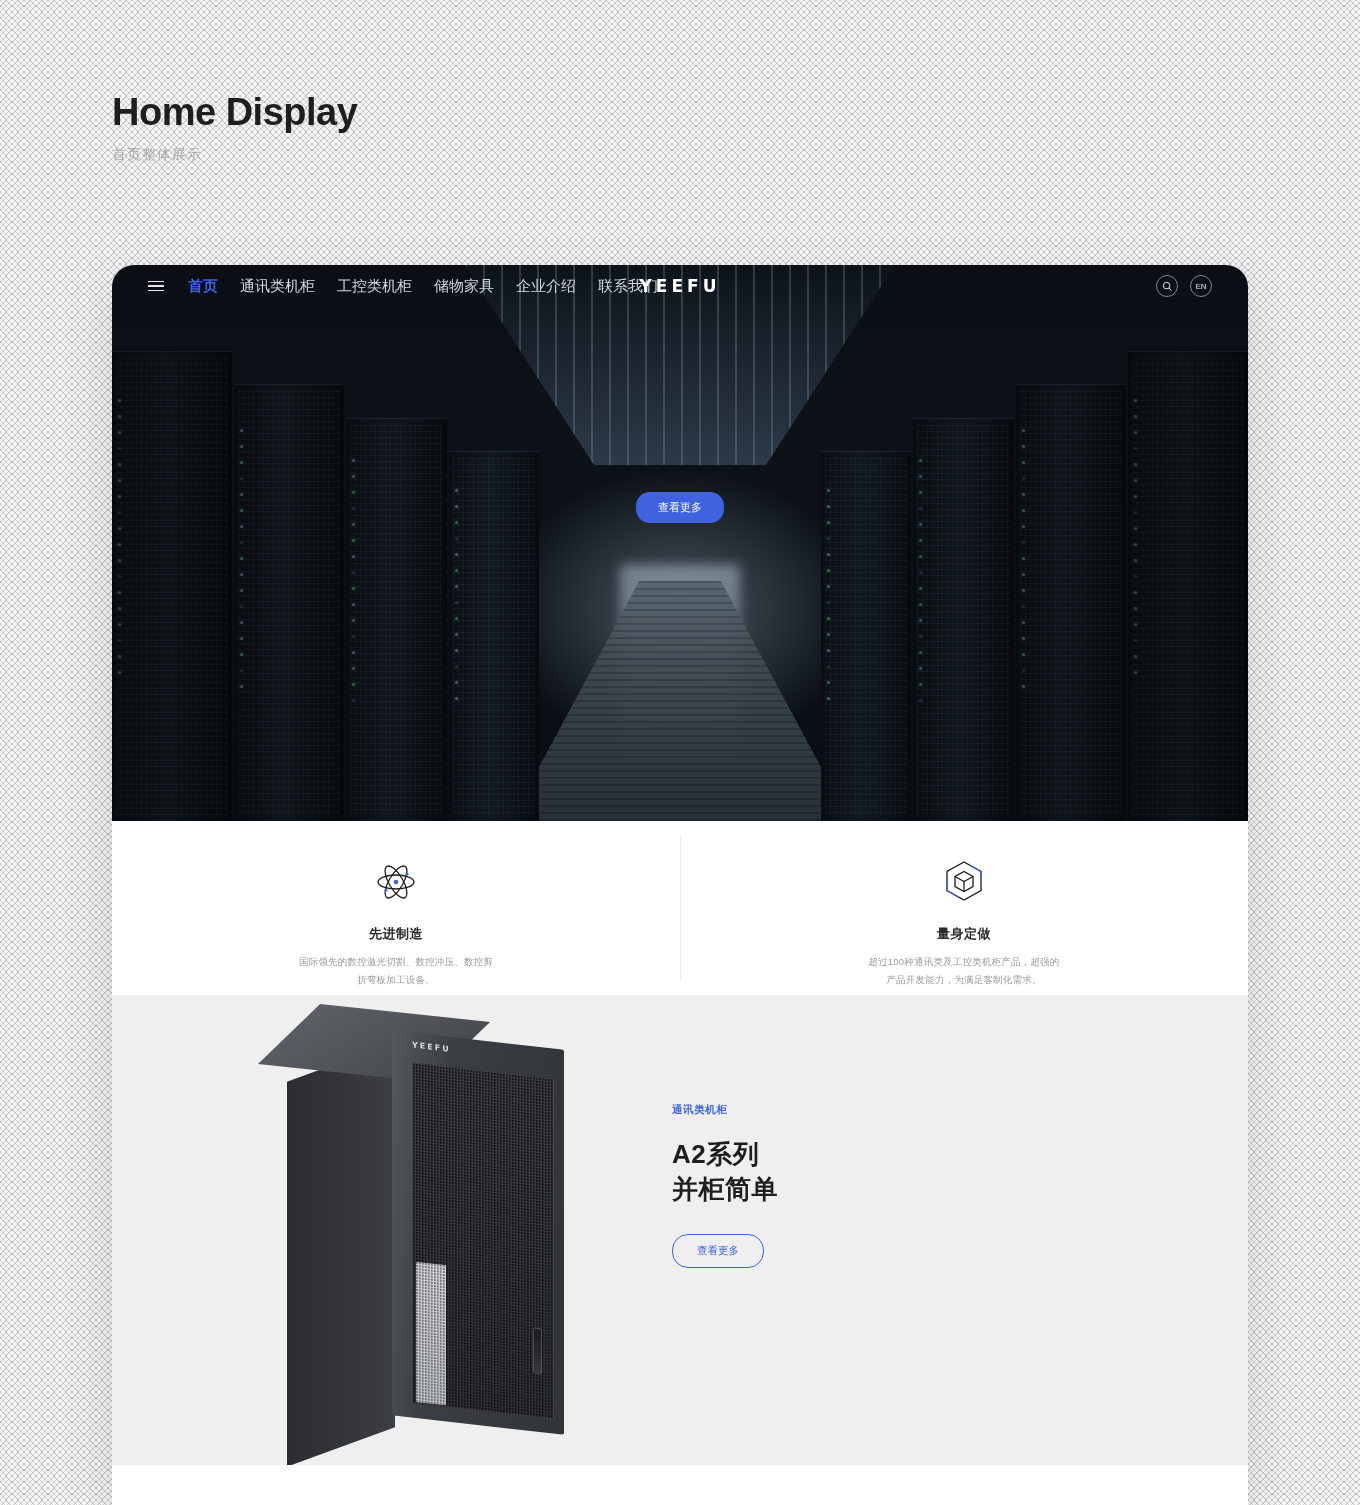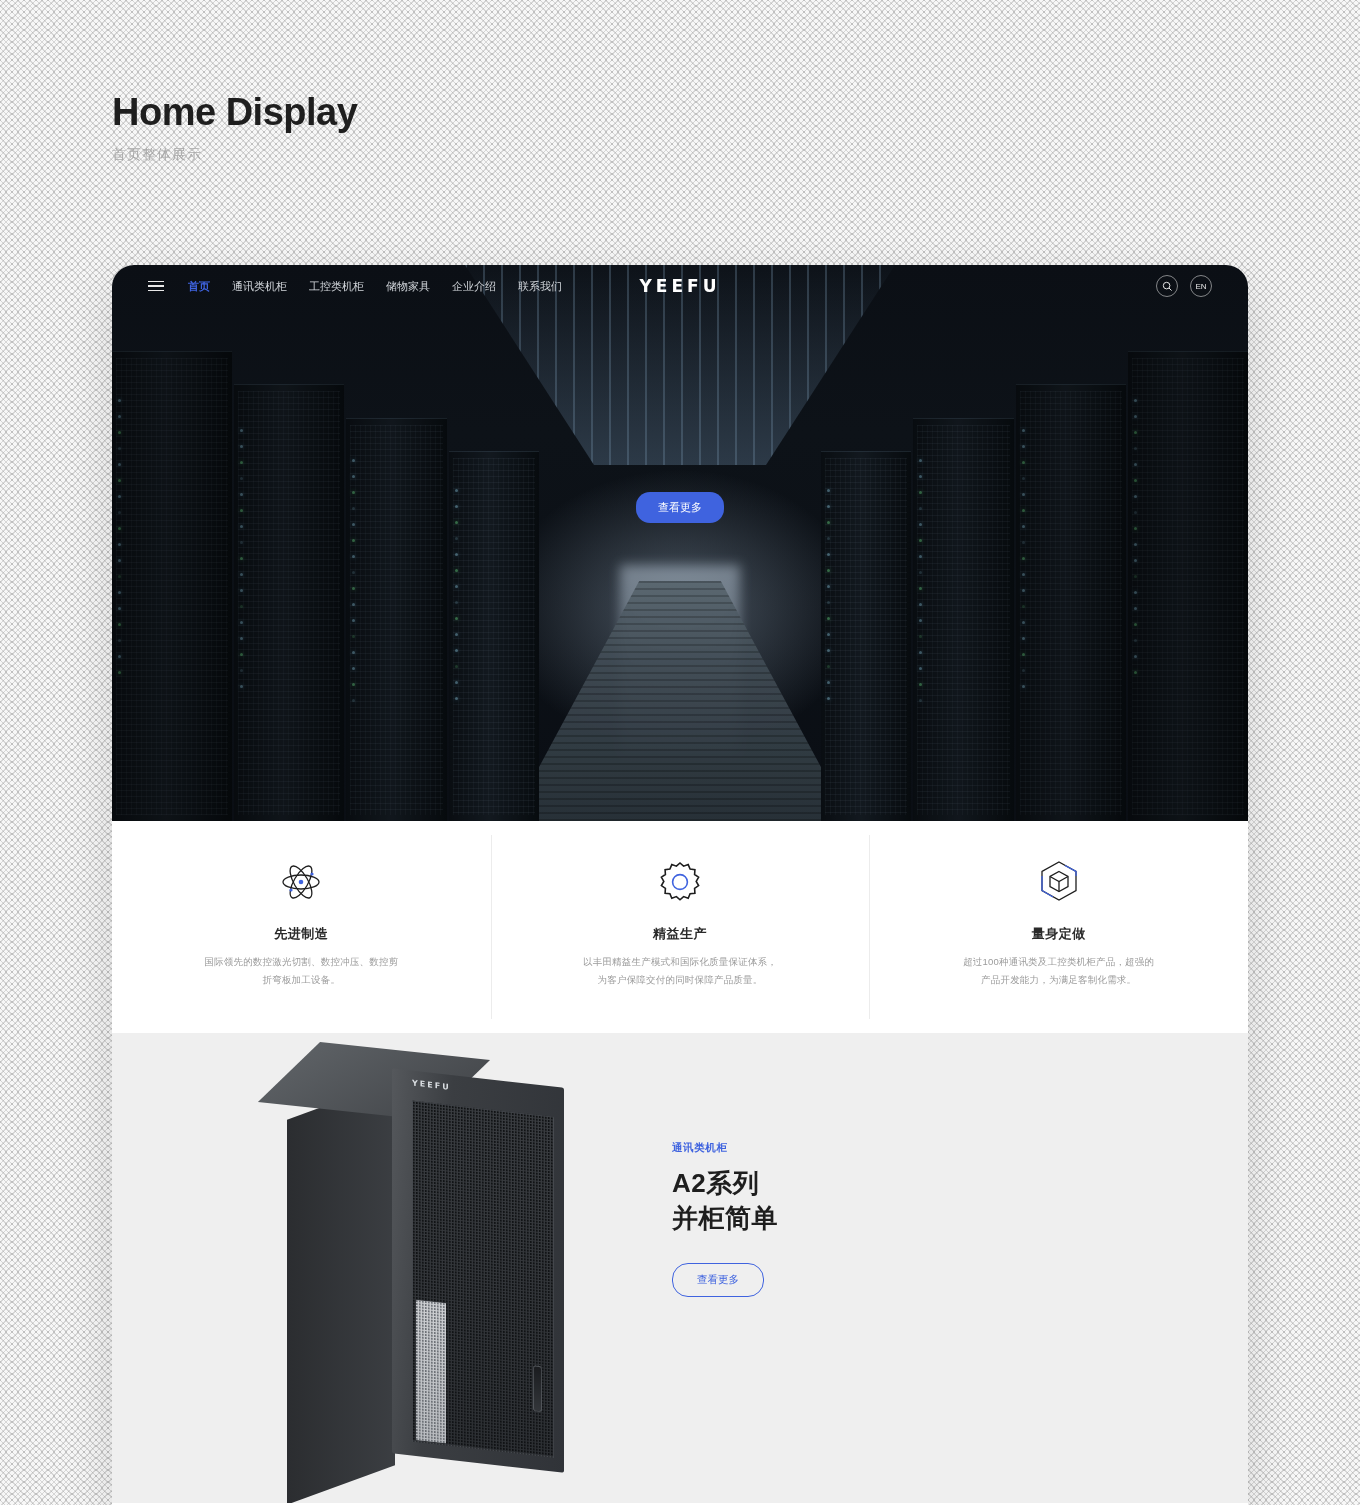--- a/index.html
+++ b/index.html
@@ -103,21 +103,21 @@
   
   .nav {
     position: absolute; left: 0; right: 0; top: 0; height: 42px;
     display: flex; align-items: center; z-index: 12;
     padding: 0 36px;
   }
   .burger { width: 16px; margin-right: 24px; cursor: pointer; }
   .burger i { display: block; height: 1.5px; background: #e8e8e8; margin: 3px 0; }
   .nav ul { list-style: none; display: flex; gap: 22px; align-items: center; }
   .nav li {
-    font-size: 11px; color: #d2d6db; cursor: pointer; white-space: nowrap;
+    font-size: 15px; color: #d2d6db; cursor: pointer; white-space: nowrap;
     font-family: "DejaVu Sans", sans-serif;
   }
   .nav li.active { color: #3f63df; font-weight: 700; }
   .brand {
     position: absolute; left: 50%; top: 50%; transform: translate(-50%,-50%);
     font-size: 17px; letter-spacing: 4px; color: #fff; font-weight: 700;
     font-family: "DejaVu Sans", sans-serif;
   }
   .nav .right { margin-left: auto; display: flex; gap: 12px; align-items: center; }
   .circ {
@@ -150,21 +150,21 @@
   .pager { display: flex; align-items: center; gap: 13px; }
   .pager .num { color: #3f63df; font-size: 11px; font-weight: 700; margin-right: 5px;
                 font-family: "DejaVu Sans", sans-serif; }
   .pager .dot { width: 4px; height: 4px; border-radius: 50%; background: #9aa0a8; cursor: pointer; }
   .copyright {
     margin-left: auto; color: #b9bec4; font-size: 9px; letter-spacing: .2px;
     font-family: "DejaVu Sans", sans-serif;
   }
 
   
-  .cards { display: flex; height: 212px; background: #fff; }
+  .cards { display: flex; height: 174px; background: #fff; }
   .card {
     flex: 1; position: relative; text-align: center;
     padding-top: 34px; cursor: pointer;
   }
   .card + .card::before {
     content: ""; position: absolute; left: 0; top: 14px; bottom: 14px;
     width: 1px; background: #ececec;
   }
   .card.active { background: #3f63df; }
   .card.active + .card::before { display: none; }
@@ -231,21 +231,21 @@
     background: linear-gradient(180deg, #1a1c1f, #33363a);
     border: 1px solid rgba(160,165,172,.3);
   }
 
   .prod-text { padding-top: 108px; width: 340px; }
   .prod-tag {
     color: #3f63df; font-size: 10.5px; font-weight: 700; letter-spacing: .6px;
   }
   .prod-title {
     font-size: 26px; font-weight: 700; color: #1e1e1e; line-height: 1.33;
-    margin-top: 11px; letter-spacing: .5px;
+    margin-top: 20px; letter-spacing: .5px;
   }
   .prod-desc {
     font-size: 10.5px; color: #9b9b9b; line-height: 2.05; margin-top: 26px;
     letter-spacing: .2px;
   }
   .prod-btn {
     display: inline-block; margin-top: 28px;
     border: 1px solid #3f63df; color: #3f63df; background: transparent;
     font-size: 10.5px; padding: 9px 24px; border-radius: 16px; cursor: pointer;
     font-family: "Liberation Sans", sans-serif;
@@ -473,30 +473,20 @@
           <circle cx="25" cy="25" r="2.3" fill="#3f63df" stroke="none"></circle>
           <circle cx="36" cy="17" r="1.6" fill="#3f63df" stroke="none"></circle>
           <circle cx="15" cy="33" r="1.6" fill="#3f63df" stroke="none"></circle>
         </svg>
       </div>
       <h3>先进制造</h3>
       <p>国际领先的数控激光切割、数控冲压、数控剪折弯板加工设备。</p>
     </div>
 
 
-    <div class="card">
-      <div class="ico">
-        <svg width="50" height="50" viewBox="0 0 50 50" fill="none" stroke="#1e1e1e" stroke-width="1.6">
-          <path d="M25 6 l3.6 3.2 4.6-1.6 1.9 4.4 4.8 .6 -.3 4.9 4 2.7 -2.4 4.2 2.4 4.2 -4 2.7 .3 4.9 -4.8 .6 -1.9 4.4 -4.6-1.6 -3.6 3.2 -3.6-3.2 -4.6 1.6 -1.9-4.4 -4.8-.6 .3-4.9 -4-2.7 2.4-4.2 -2.4-4.2 4-2.7 -.3-4.9 4.8-.6 1.9-4.4 4.6 1.6 Z"></path>
-          <circle cx="25" cy="25" r="7.4" stroke="#3f63df" stroke-width="1.6"></circle>
-        </svg>
-      </div>
-      <h3>精益生产</h3>
-      <p>以丰田精益生产模式和国际化质量保证体系，为客户保障交付的同时保障产品质量。</p>
-    </div>
 
     <div class="card">
       <div class="ico">
         <svg width="50" height="50" viewBox="0 0 50 50" fill="none" stroke="#1e1e1e" stroke-width="1.3">
           <path d="M25 5 L42 14.5 L42 33.5 L25 43 L8 33.5 L8 14.5 Z"></path>
           <path d="M8 19 L8 33.5 L19 40" stroke="#3f63df"></path>
           <path d="M42 19 L42 14.5 L31 8.5" stroke="#3f63df"></path>
           <path d="M25 14.5 L34 19.5 L34 29.5 L25 34.5 L16 29.5 L16 19.5 Z"></path>
           <path d="M16 19.5 L25 24.5 L34 19.5"></path>
           <path d="M25 24.5 L25 34.5"></path>

